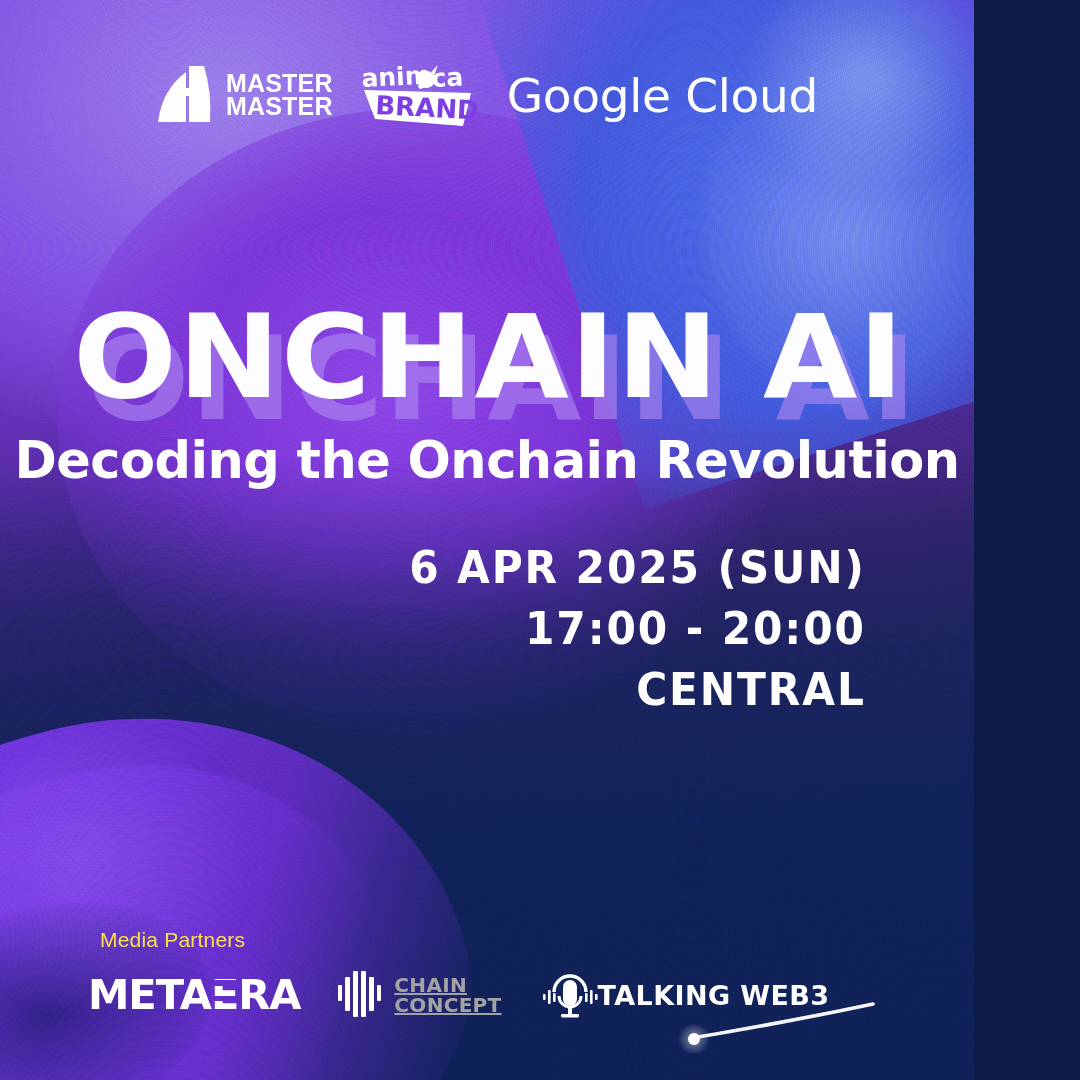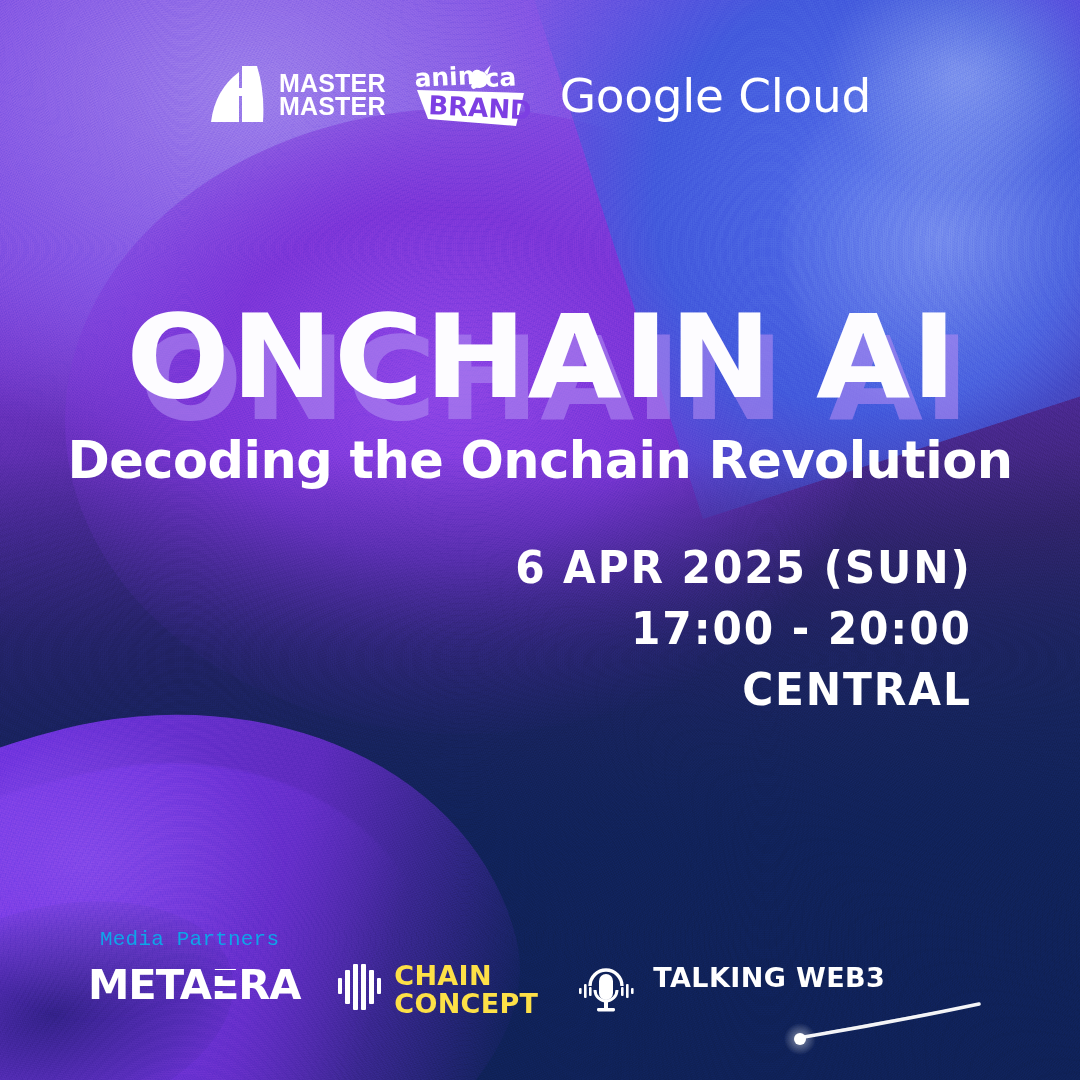--- a/index.html
+++ b/index.html
@@ -1,18 +1,18 @@
 <!DOCTYPE html>
 <html><head>
 <meta charset="utf-8">
 <style>
   html,body{margin:0;padding:0;background:#0d1b4b;}
   *{box-sizing:border-box;}
   .poster{
-    position:relative;width:1080px;height:1080px;overflow:hidden;
+    position:relative;width:974px;height:1080px;overflow:hidden;
     font-family:"Liberation Sans",sans-serif;
     background:#16205c;
   }
   
   .bg-base{
     position:absolute;inset:0;
     background:
       linear-gradient(170deg,
         #7b4fe0 0%,
         #7d3fe3 14%,
@@ -159,45 +159,46 @@
     font-family:"DejaVu Sans",sans-serif;
     font-weight:bold;font-size:45px;letter-spacing:2px;
     line-height:1.36;
     transform:scaleX(.94);transform-origin:right center;
   }
   .details div{white-space:nowrap;}
 
   
   .media-label{
     position:absolute;left:100px;top:928px;
-    color:#0ea5e9;font-size:21px;letter-spacing:.2px;
-    font-family:Liberation Mono, monospace;
+    color:#fde047;font-size:21px;letter-spacing:.2px;
+    font-family:Liberation Sans, sans-serif;
   }
   .media-row{
     position:absolute;left:92px;top:962px;height:66px;
     display:flex;align-items:center;gap:40px;
   }
-  .mp{display:flex;height:66px;}
+  .mp{display:flex;align-items:center;height:66px;}
   .metaera{
     color:#fff;font-weight:bold;font-size:40px;letter-spacing:-1px;
     font-family:"DejaVu Sans",sans-serif;
     transform:scaleX(1.04);
   }
   .metaera .sl{
     background:linear-gradient(#fff 0 18%, transparent 18% 30%, #fff 30% 52%, transparent 52% 64%, #fff 64% 100%);
     -webkit-background-clip:text;background-clip:text;color:transparent;
   }
   .cc{gap:12px;}
   .cc-mark{width:46px;height:52px;flex:none;}
   .cc-txt{
-    color:#fde047;font-weight:bold;font-size:27px;line-height:1.02;letter-spacing:.3px;
-    font-family:"DejaVu Sans",sans-serif;
+    color:#a3a3a3;font-weight:bold;font-size:20px;line-height:1.02;letter-spacing:.3px;
+    font-family:"DejaVu Sans",sans-serif;
+    text-decoration:underline;
   }
   .cc-txt span{display:block;}
-  .tw{gap:19px;}
+  .tw{gap:0;}
   .tw-mark{width:56px;height:54px;flex:none;}
   .tw-txt{
     color:#fff;font-weight:bold;font-size:27px;letter-spacing:.4px;white-space:nowrap;
     font-family:"DejaVu Sans",sans-serif;
   }
 
   
   .comet{position:absolute;right:36px;bottom:24px;width:270px;height:80px;}
 </style>
 </head>

